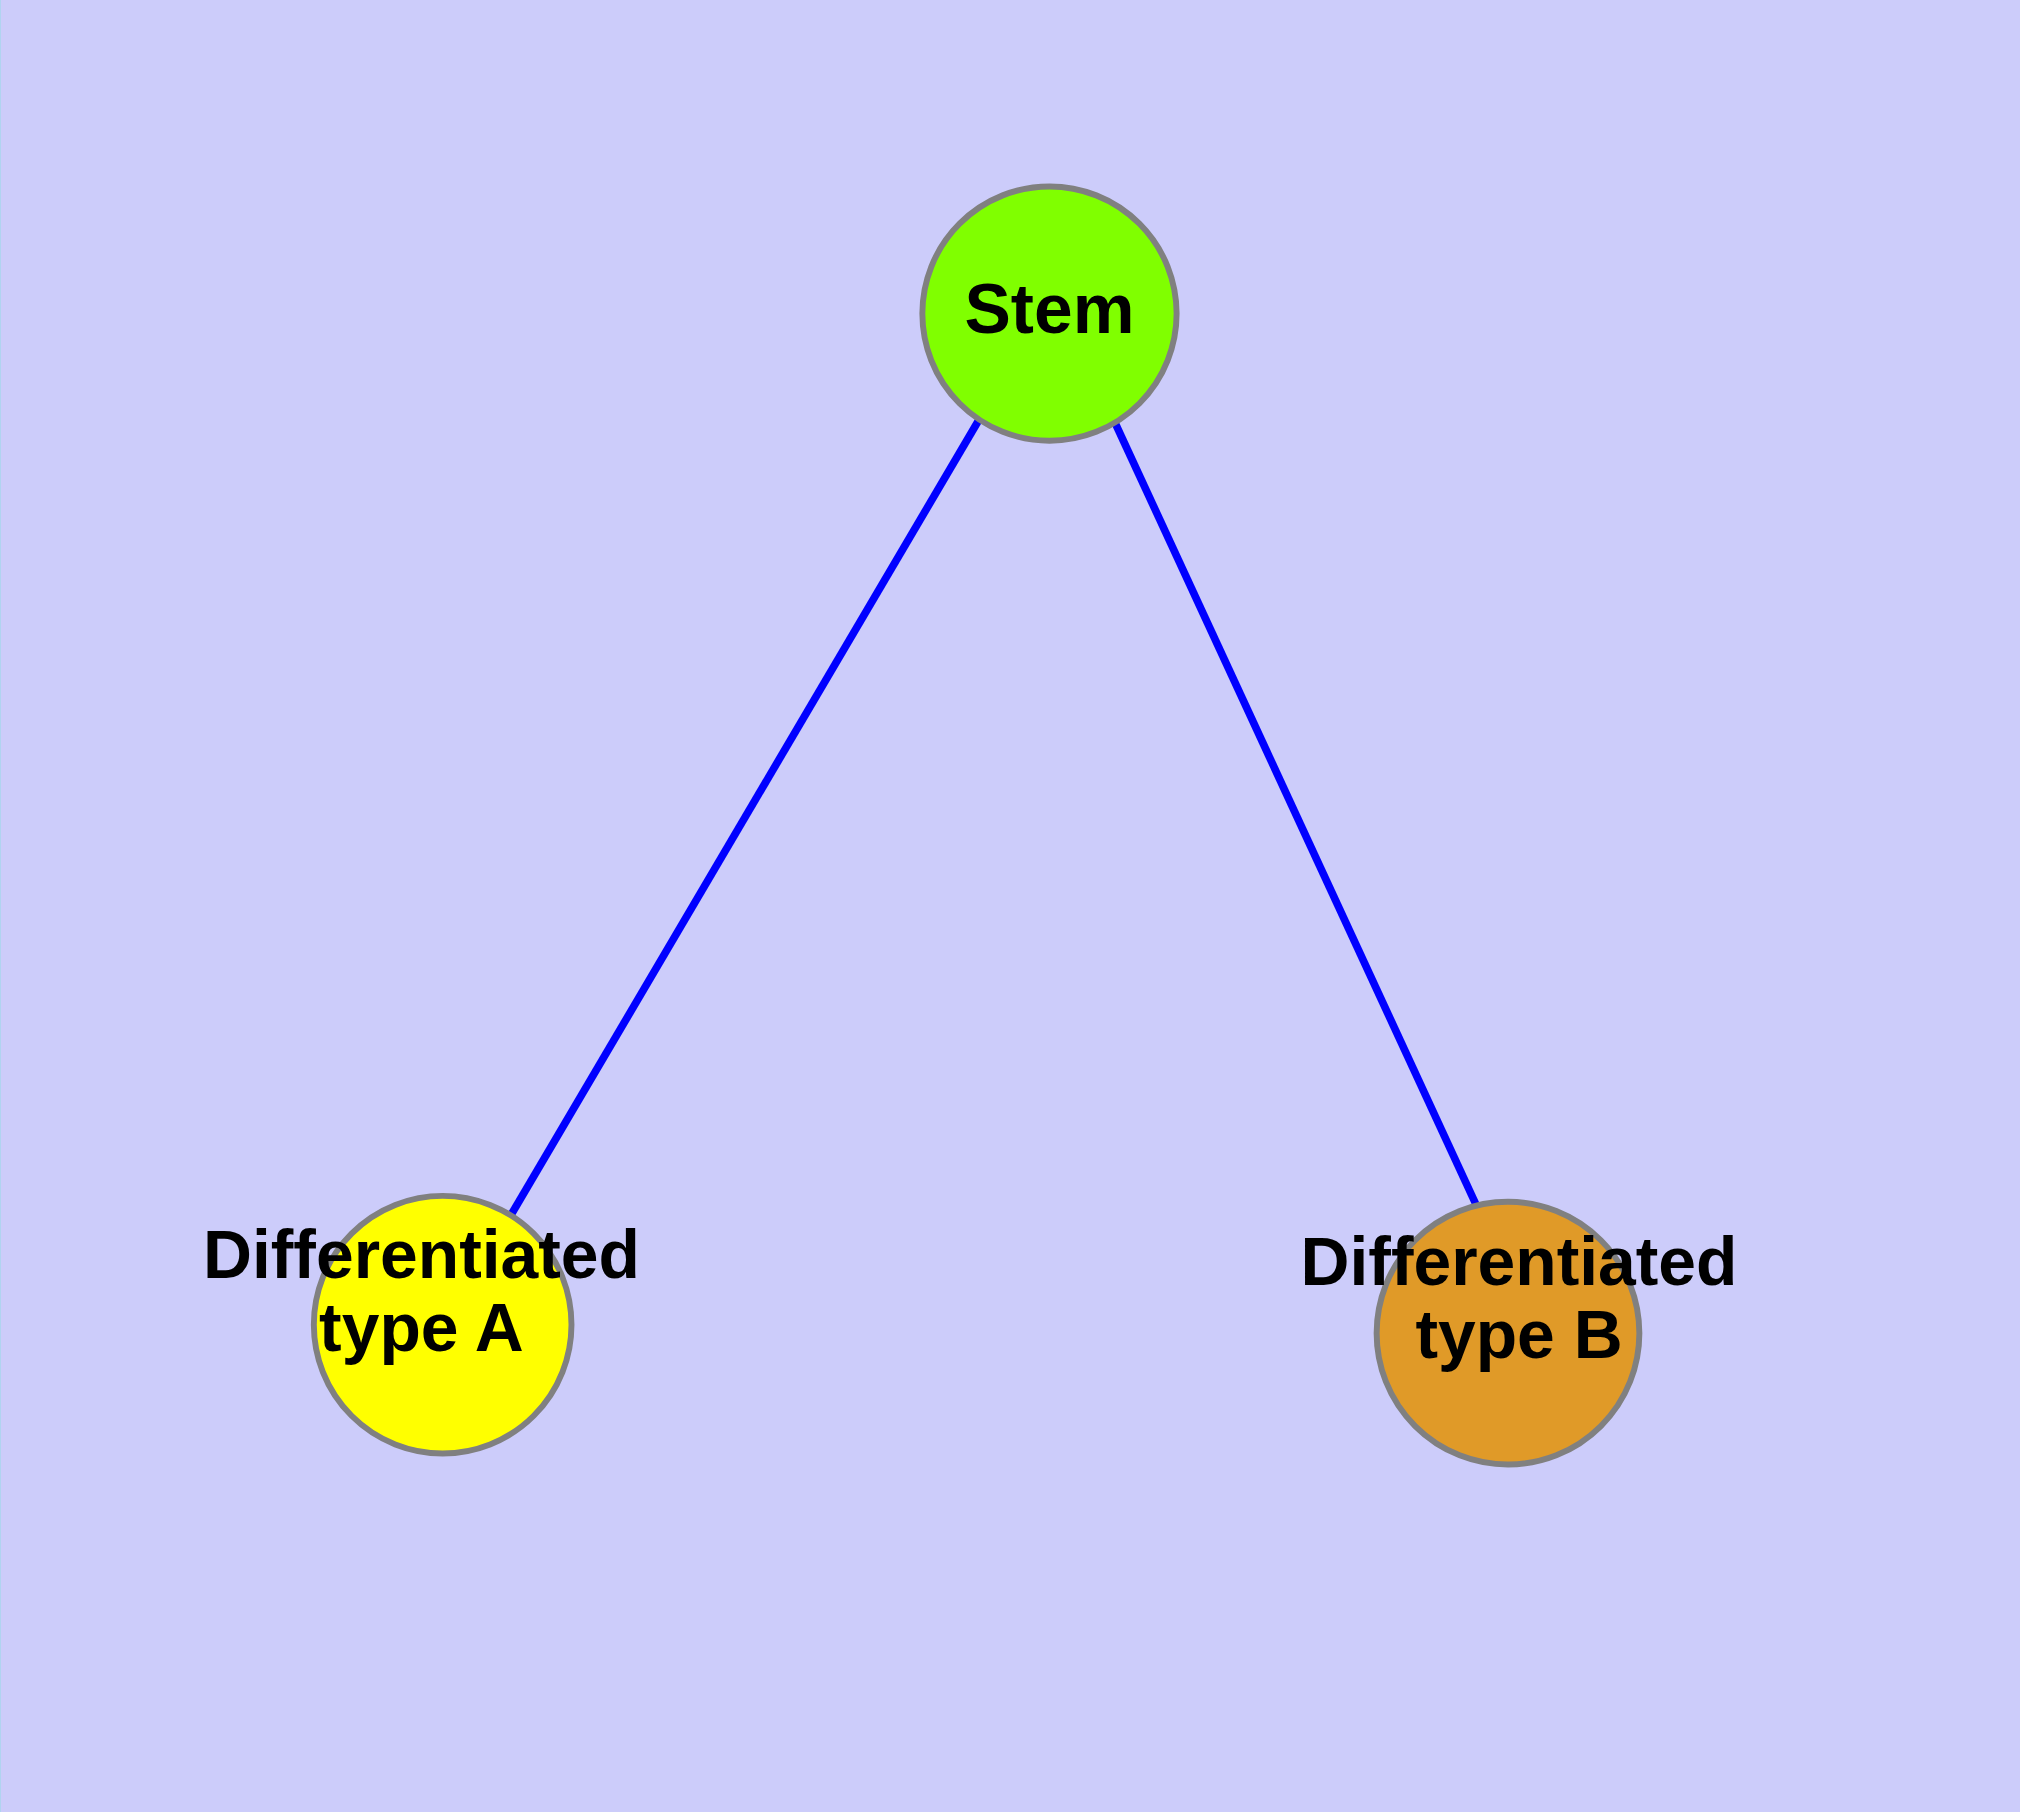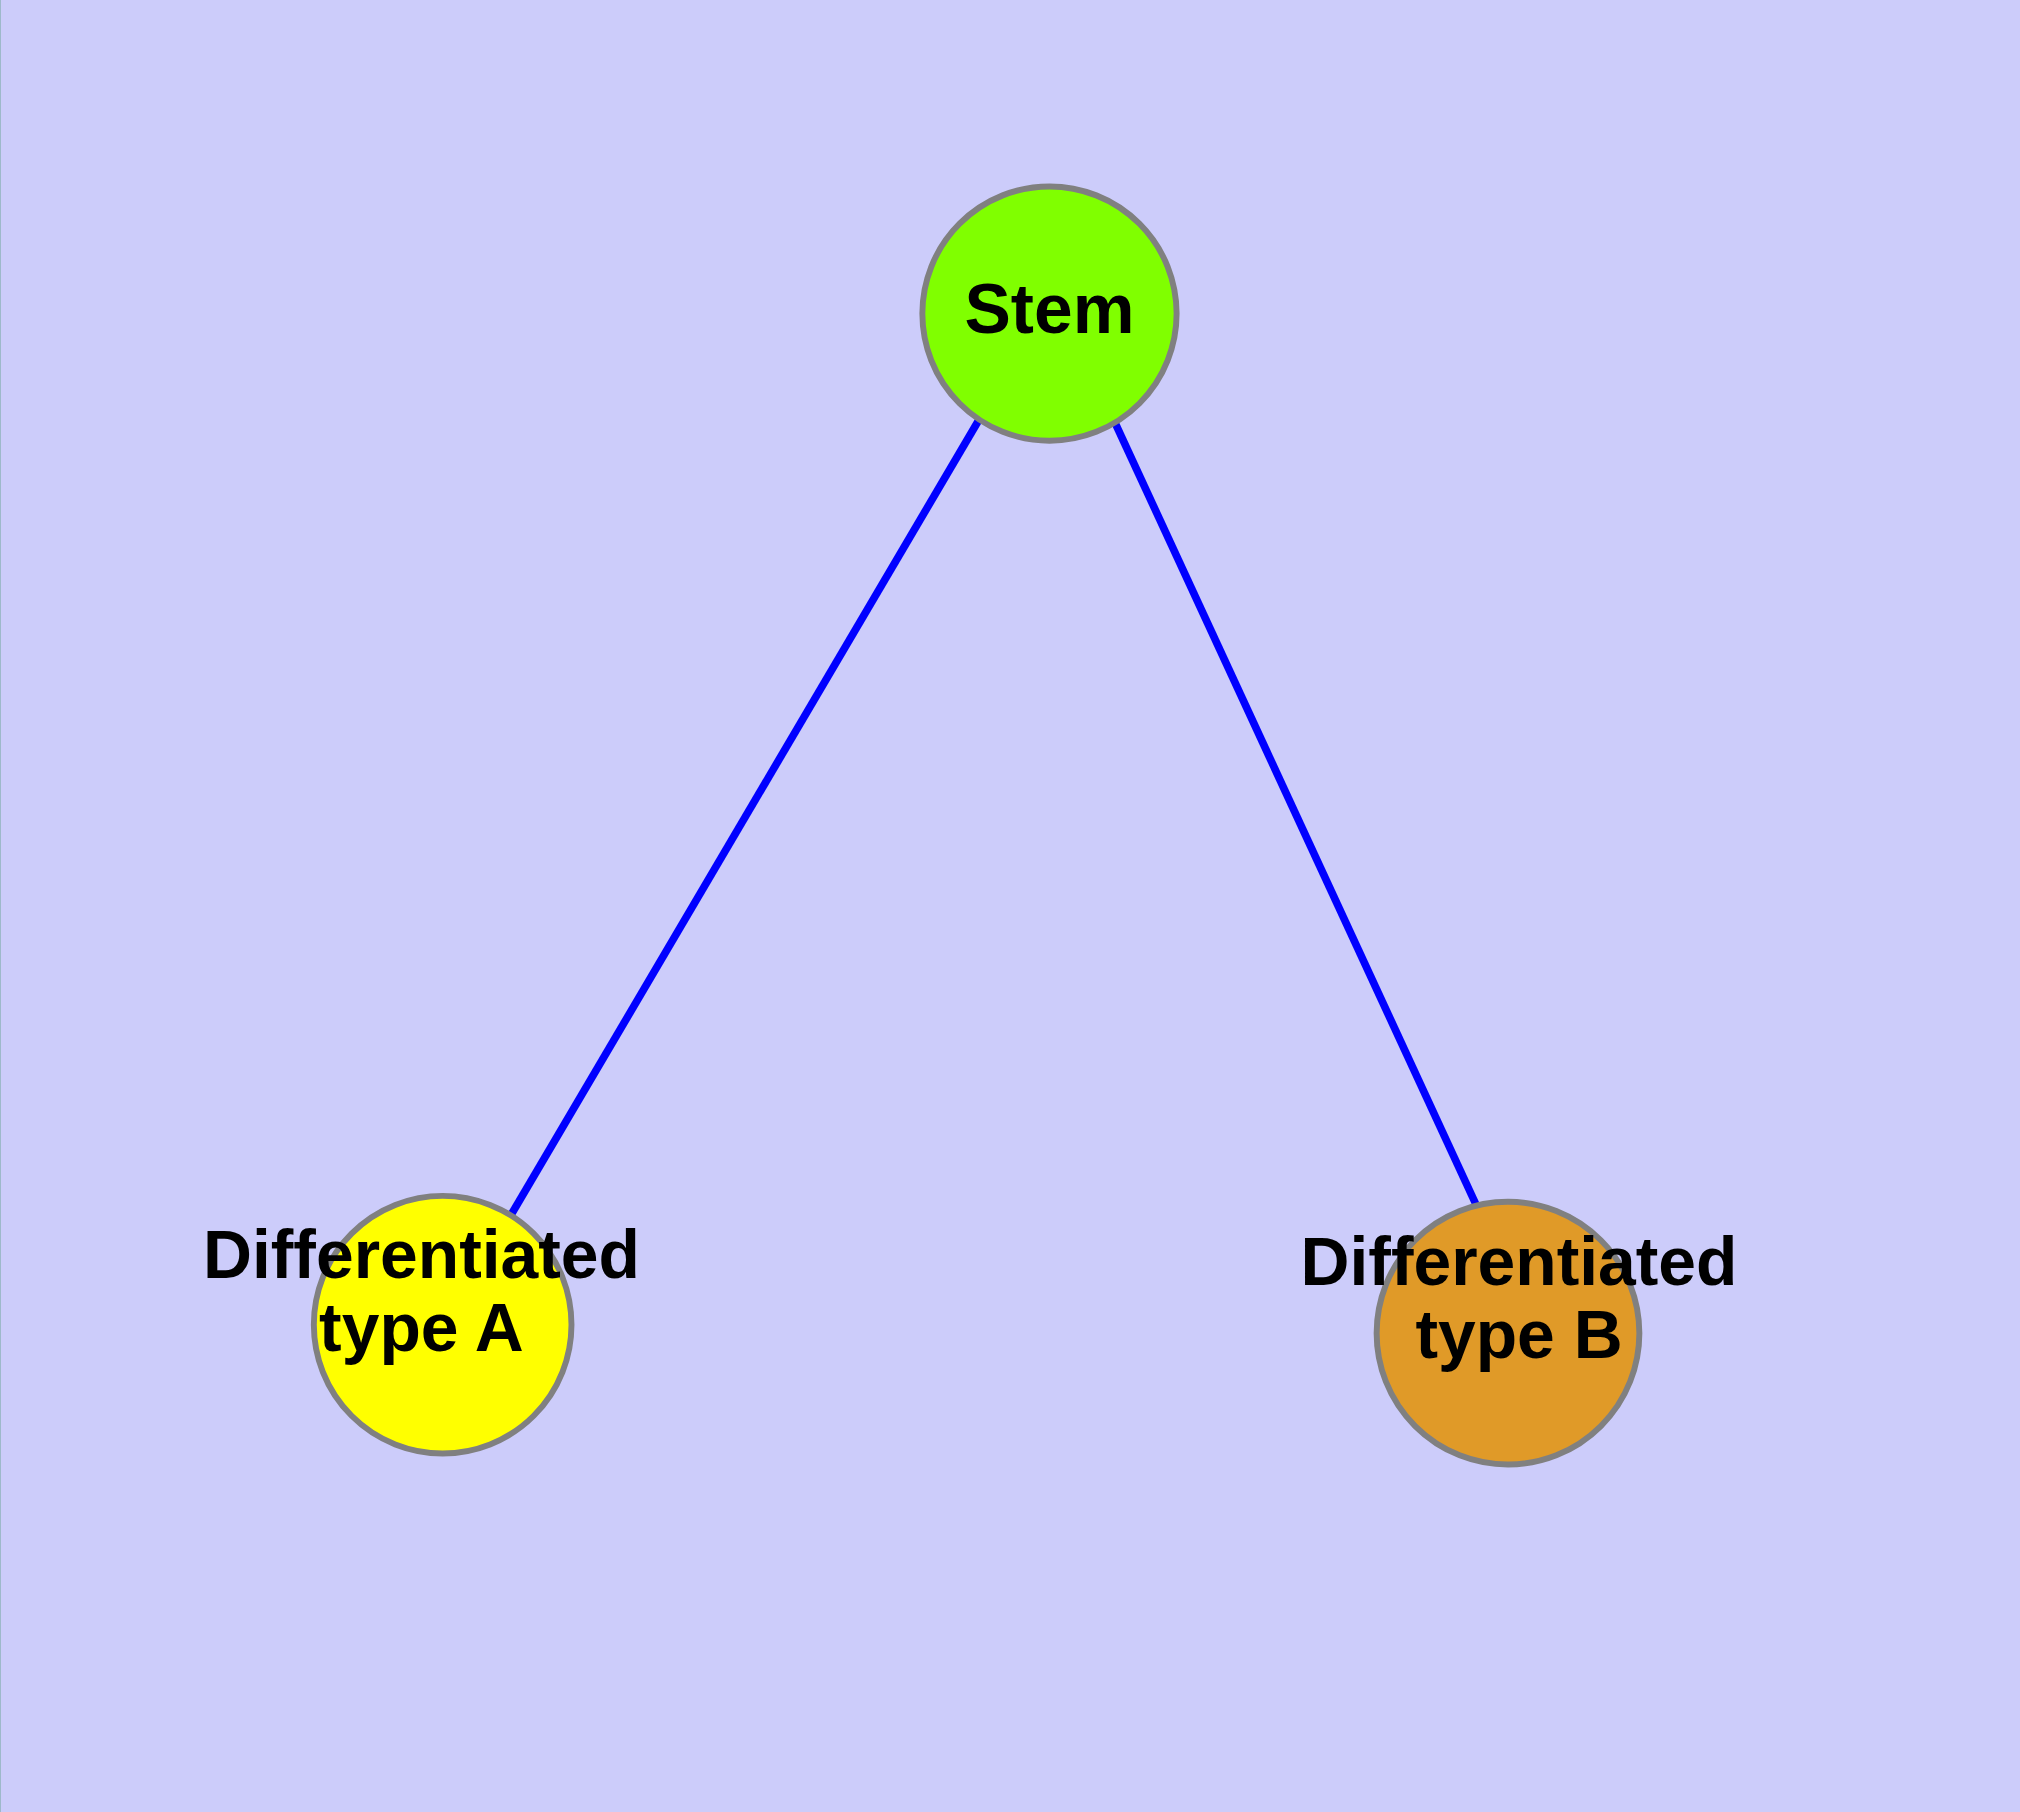--- a/index.html
+++ b/index.html
@@ -4,21 +4,21 @@
 <style>
   html, body {
     margin: 0;
     padding: 0;
     background: #ccccfa;
   }
   #canvas {
     position: relative;
     width: 2021px;
     height: 1812px;
-    background: #15803d;
+    background: #5eead4;
     overflow: hidden;
     font-family: "Liberation Sans", sans-serif;
   }
   #graph-svg {
     position: absolute;
     top: 0;
     left: 0;
     width: 2021px;
     height: 1812px;
     display: block;

